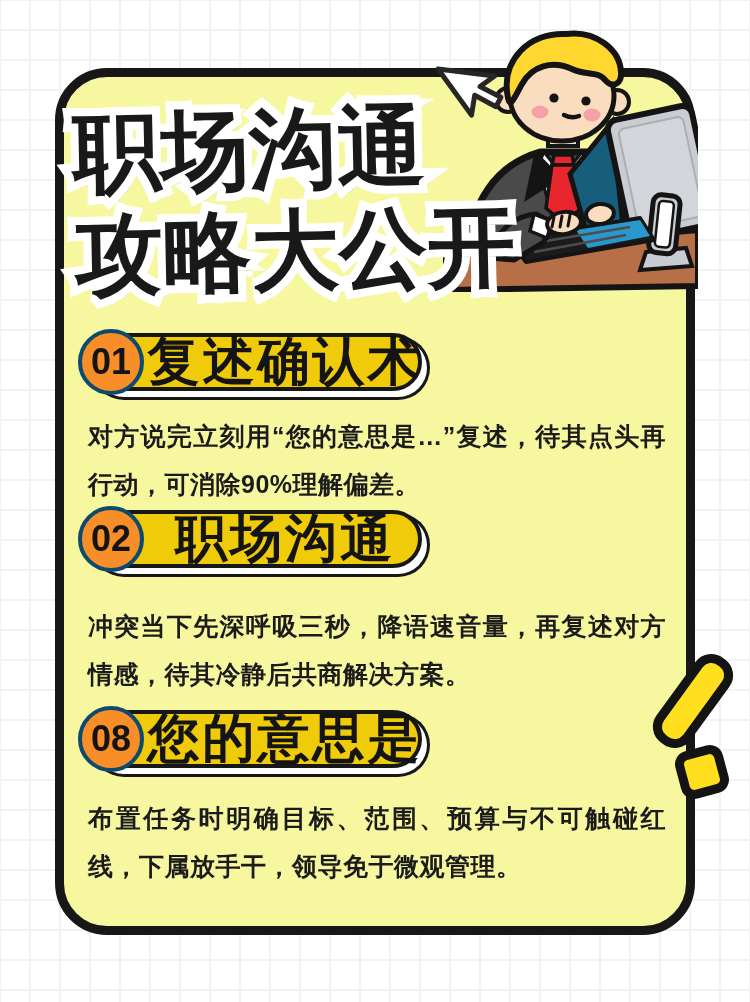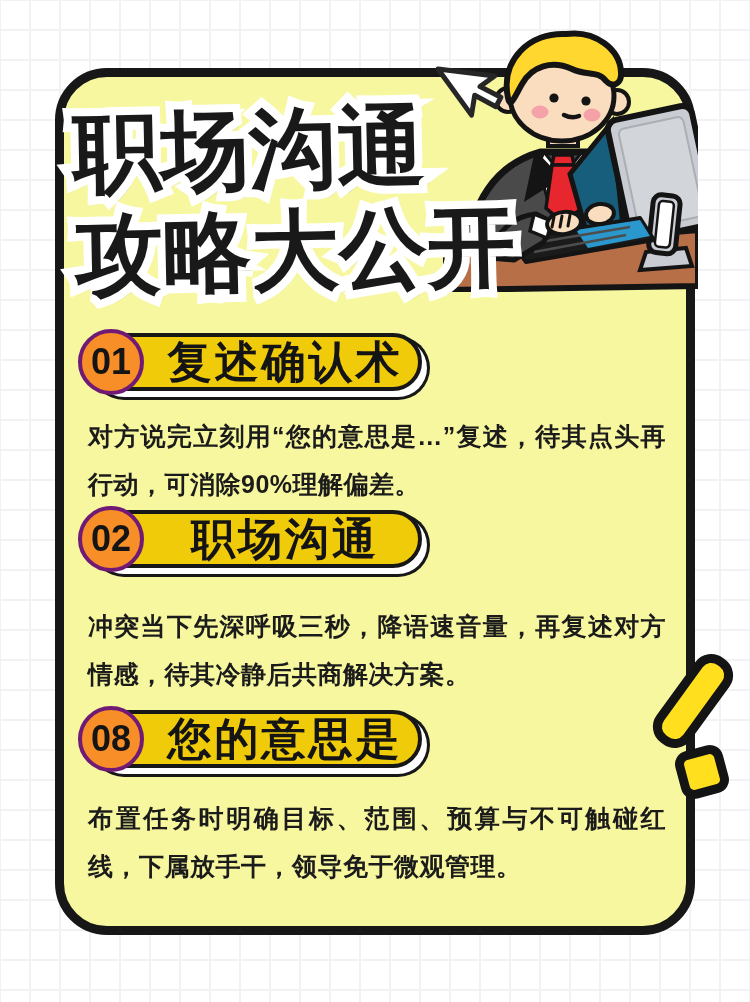--- a/index.html
+++ b/index.html
@@ -37,25 +37,25 @@
   
   .badge{position:absolute;left:80px;height:66px;z-index:2;}
   .badge .pill{
     position:absolute;left:10px;top:4px;width:266px;height:50px;
     background:#F0CB0A;border:4px solid #171717;border-radius:40px;
     box-shadow:5px 6px 0 0 #ffffff, 5px 6px 0 3px #171717;
     display:flex;align-items:center;justify-content:center;
     padding-left:58px;
   }
   .badge .pill .label{
-    font-size:44px;font-weight:800;color:#141414;letter-spacing:3px;white-space:nowrap;
+    font-size:52px;font-weight:800;color:#141414;letter-spacing:3px;white-space:nowrap;
   }
   .badge .num{
     position:absolute;left:-2px;top:50%;transform:translateY(-50%);
-    width:58px;height:58px;background:#F78E28;border:4px solid #701a75;border-radius:50%;
+    width:58px;height:58px;background:#F78E28;border:4px solid #0c4a6e;border-radius:50%;
     display:flex;align-items:center;justify-content:center;
     font-size:36px;font-weight:800;color:#141414;z-index:2;
   }
   .b1{top:329px;} .b2{top:506px;} .b3{top:706px;}
   
   .para{
     position:absolute;left:88px;width:578px;z-index:2;
     font-size:25px;line-height:48px;font-weight:700;color:#1b1b1b;
     text-align:justify;letter-spacing:0.5px;
   }

